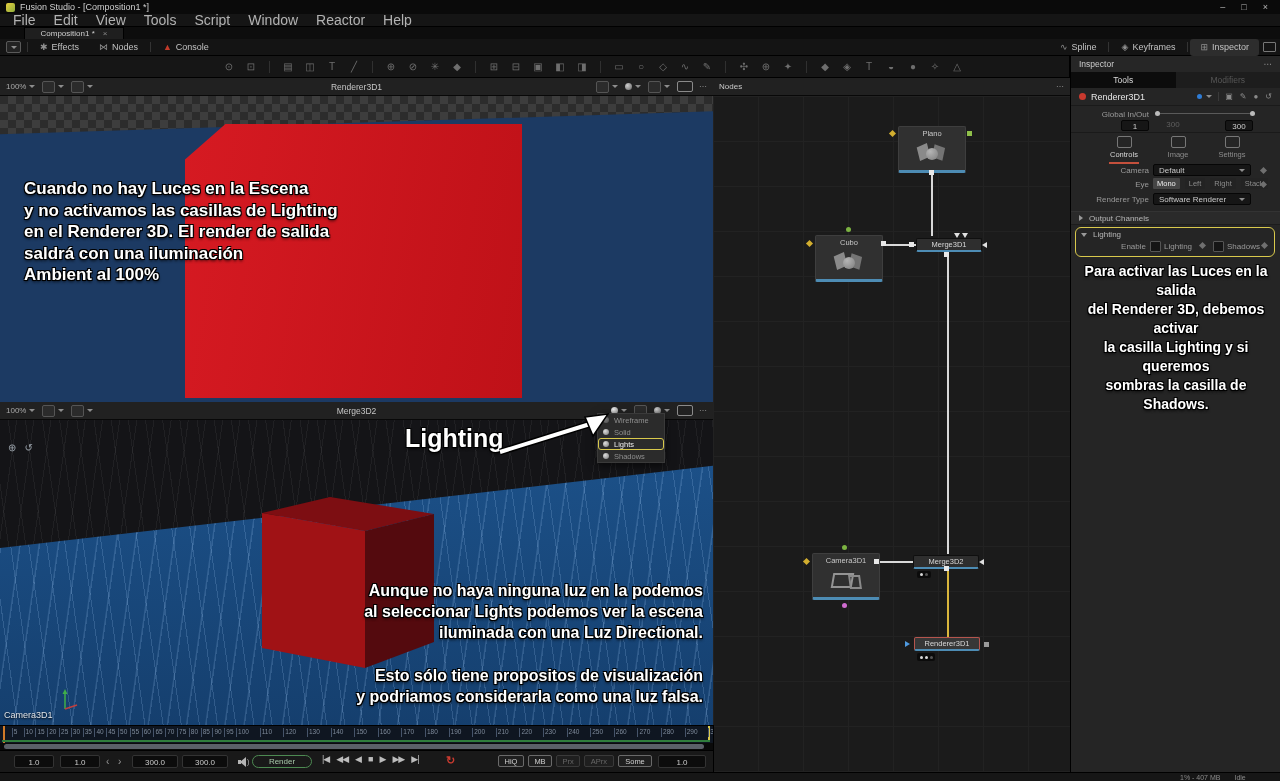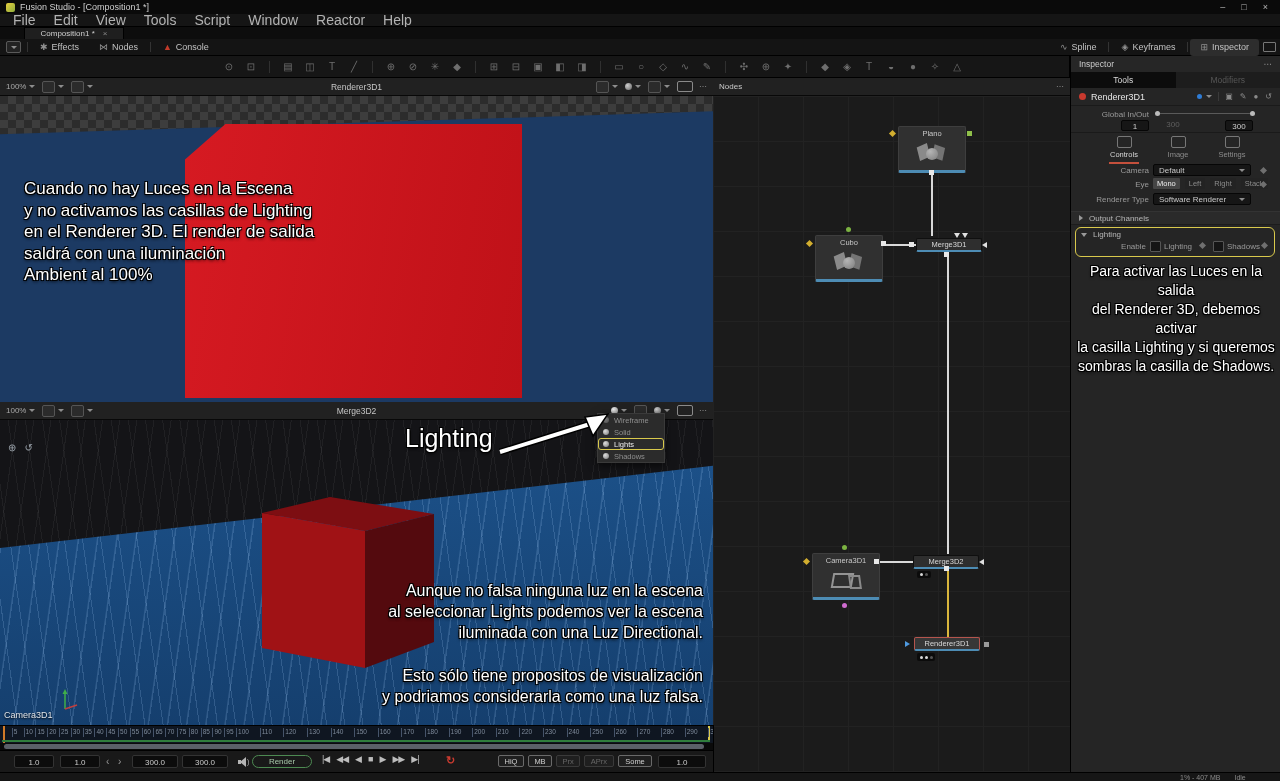--- a/index.html
+++ b/index.html
@@ -49,21 +49,21 @@
   .vp1-content{position:absolute;left:0;top:18px;width:713px;height:306px;overflow:hidden;
       background:#2c2c2c;
       background-image:linear-gradient(45deg,#3d3d3d 25%,transparent 25%,transparent 75%,#3d3d3d 75%),
                        linear-gradient(45deg,#3d3d3d 25%,transparent 25%,transparent 75%,#3d3d3d 75%);
       background-size:16px 16px;background-position:0 0,8px 8px}
   .vp1-ground{position:absolute;left:0;top:0;width:100%;height:100%;background:#1c3a63;
       clip-path:polygon(0 12.5%,100% 5%,100% 100%,0 100%)}
   .cube1{position:absolute;left:185px;top:28px;width:337px;height:274px;
       background:linear-gradient(100deg,#d61a22,#bf1118);
       clip-path:polygon(0 13%,12% 0,100% 0,100% 100%,0 100%)}
-  .callout{color:#fff;font-weight:normal;
+  .callout{color:#fff;font-weight:bold;
       text-shadow:-1px -1px 0 #000,1px -1px 0 #000,-1px 1px 0 #000,1px 1px 0 #000,0 2px 3px rgba(0,0,0,.85)}
   .vp1-note{position:absolute;left:24px;top:82px;font-size:17px;line-height:21.5px}
 
   .vp2{left:0;top:402px;width:713px;height:323px;border-right:1px solid #000;background:#131316;overflow:hidden}
   .vp2-content{position:absolute;left:0;top:18px;width:713px;height:305px;overflow:hidden;background:#141417}
   .wiregrid{position:absolute;inset:0;
       background-image:repeating-linear-gradient(82deg,transparent 0 16px,rgba(255,255,255,.05) 16px 17px),
                        repeating-linear-gradient(98deg,transparent 0 16px,rgba(255,255,255,.05) 16px 17px)}
   .vp2-ground{position:absolute;inset:0;background:linear-gradient(#1d538c,#153f6e);
       clip-path:polygon(0 42%,100% 15%,100% 100%,0 100%);
@@ -377,21 +377,21 @@
         <span>⊕</span>
         <span>↺</span>
       </div>
       <svg class="axis" width="30" height="30">
         <line x1="15" y1="25" x2="15" y2="8" stroke="#3fae4a" stroke-width="1.5"></line>
         <polygon points="15,5 12.5,10 17.5,10" fill="#3fae4a"></polygon>
         <line x1="15" y1="25" x2="27" y2="21" stroke="#c04040" stroke-width="1.5"></line>
       </svg>
       <div class="cam-label">Camera3D1</div>
       <div class="vp2-note1 callout">
-          <div>Aunque no falsa ninguna luz en la escena</div>
+          <div>Aunque no haya ninguna luz en la podemos</div>
           <div>al seleccionar Lights podemos ver la escena</div>
           <div>iluminada con una Luz Directional.</div>
         </div>
       <div class="vp2-note2 callout">
           <div>Esto sólo tiene propositos de visualización</div>
           <div>y podriamos considerarla como una luz falsa.</div>
         </div>
     </div>
 
     <div class="lighting-label callout">Lighting</div>

